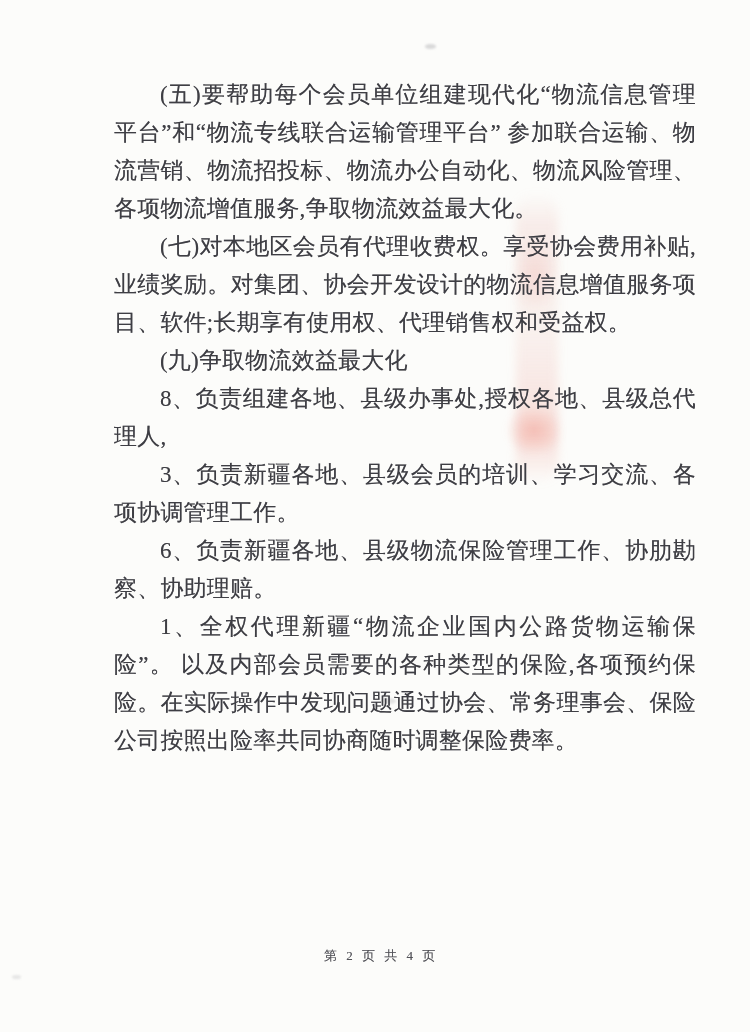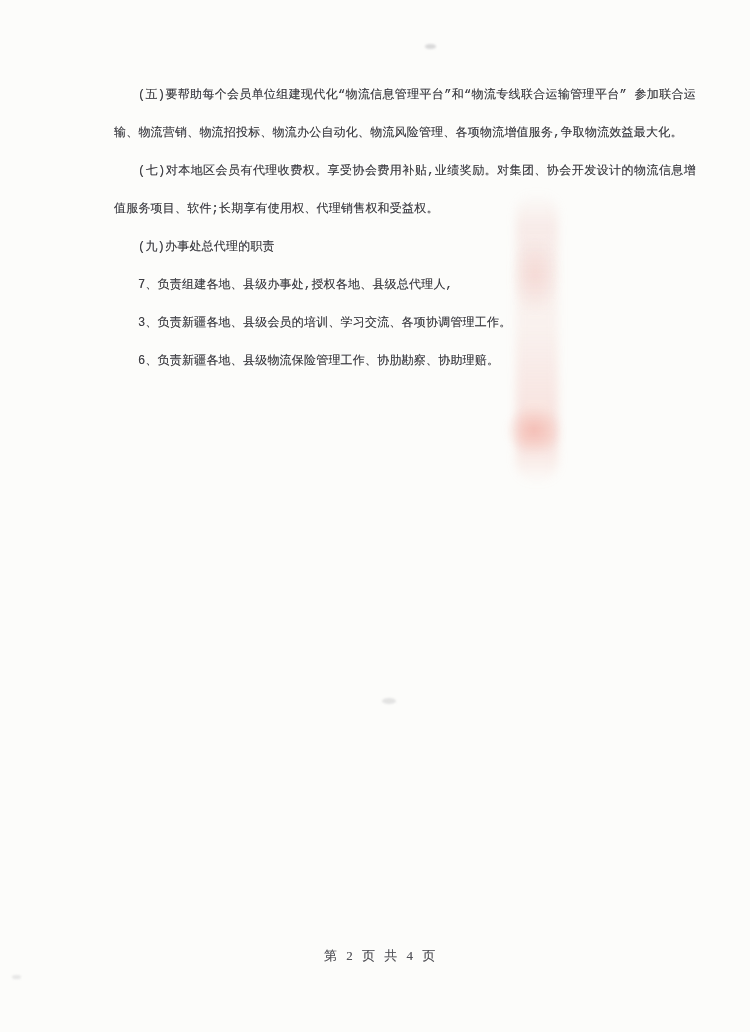--- a/index.html
+++ b/index.html
@@ -16,26 +16,25 @@
     overflow: hidden;
     font-family: "Liberation Serif", "DejaVu Serif", serif;
   }
   
   .body-text {
     position: absolute;
     left: 114px;
     top: 76px;
     width: 582px;
     color: #3e3e44;
-    font-size: 12px;
+    font-size: 23px;
     line-height: 38px;
     text-align: justify;
     letter-spacing: 0.2px;
     text-shadow: 0 0 0.5px rgba(62, 62, 68, 0.55);
-    font-family: Liberation Mono, monospace;
   }
   .para {
     margin: 0;
     padding: 0;
     text-indent: 2em;
   }
   .page-footer {
     position: absolute;
     left: 12px;
     right: 0;
@@ -102,21 +101,22 @@
   <div class="stain streak"></div>
   <div class="stain patch"></div>
   <div class="stain blob"></div>
   <div class="speck s1"></div>
   <div class="speck s2"></div>
   <div class="speck s3"></div>
 
   <main class="body-text">
     <p class="para">(五)要帮助每个会员单位组建现代化“物流信息管理平台”和“物流专线联合运输管理平台” 参加联合运输、物流营销、物流招投标、物流办公自动化、物流风险管理、各项物流增值服务,争取物流效益最大化。</p>
     <p class="para">(七)对本地区会员有代理收费权。享受协会费用补贴,业绩奖励。对集团、协会开发设计的物流信息增值服务项目、软件;长期享有使用权、代理销售权和受益权。</p>
-    <p class="para">(九)办事处总代理的职责</p>
-    <p class="para">7、负责组建各地、县级办事处,授权各地、县级总代理人,</p>
+    <p class="para">(九)争取物流效益最大化</p>
+    <p class="para">8、负责组建各地、县级办事处,授权各地、县级总代理人,</p>
     <p class="para">3、负责新疆各地、县级会员的培训、学习交流、各项协调管理工作。</p>
     <p class="para">6、负责新疆各地、县级物流保险管理工作、协肋勘察、协助理赔。</p>
+    <p class="para">1、全权代理新疆“物流企业国内公路货物运输保险”。 以及内部会员需要的各种类型的保险,各项预约保险。在实际操作中发现问题通过协会、常务理事会、保险公司按照出险率共同协商随时调整保险费率。</p>
   </main>
 
   <footer class="page-footer">第 2 页 共 4 页</footer>
 
 </div>
 
 </body></html>

